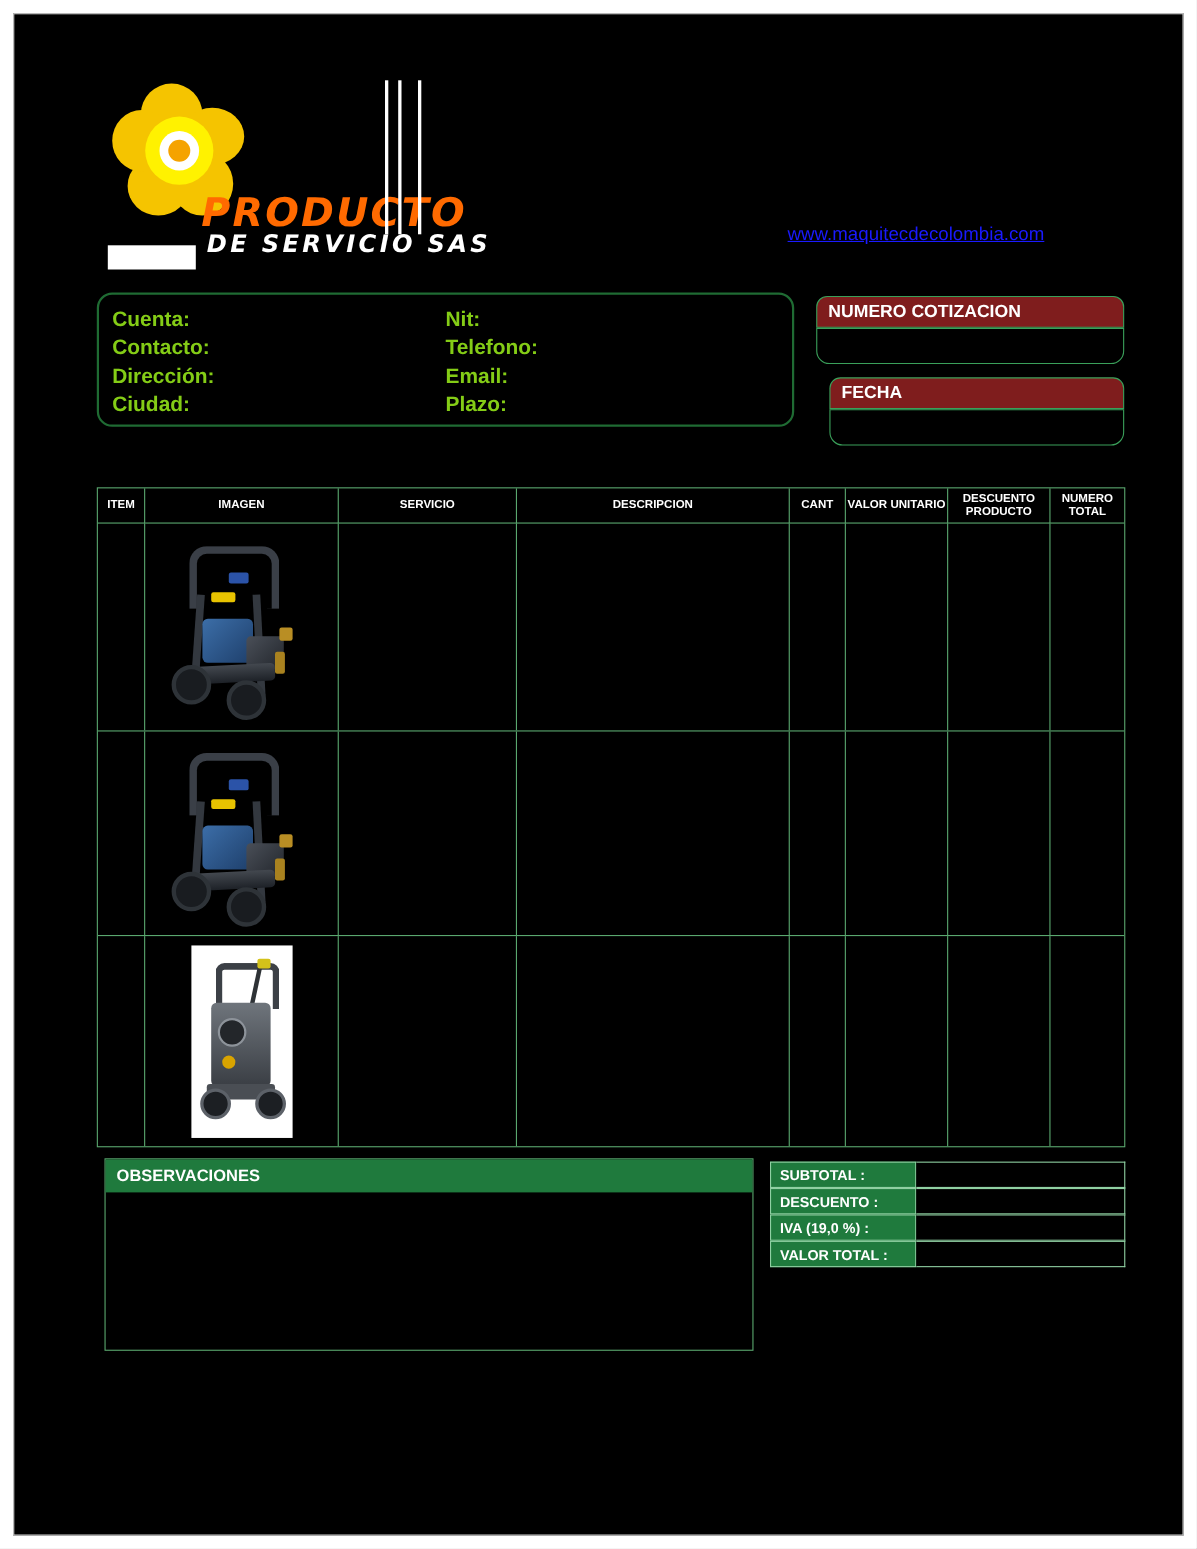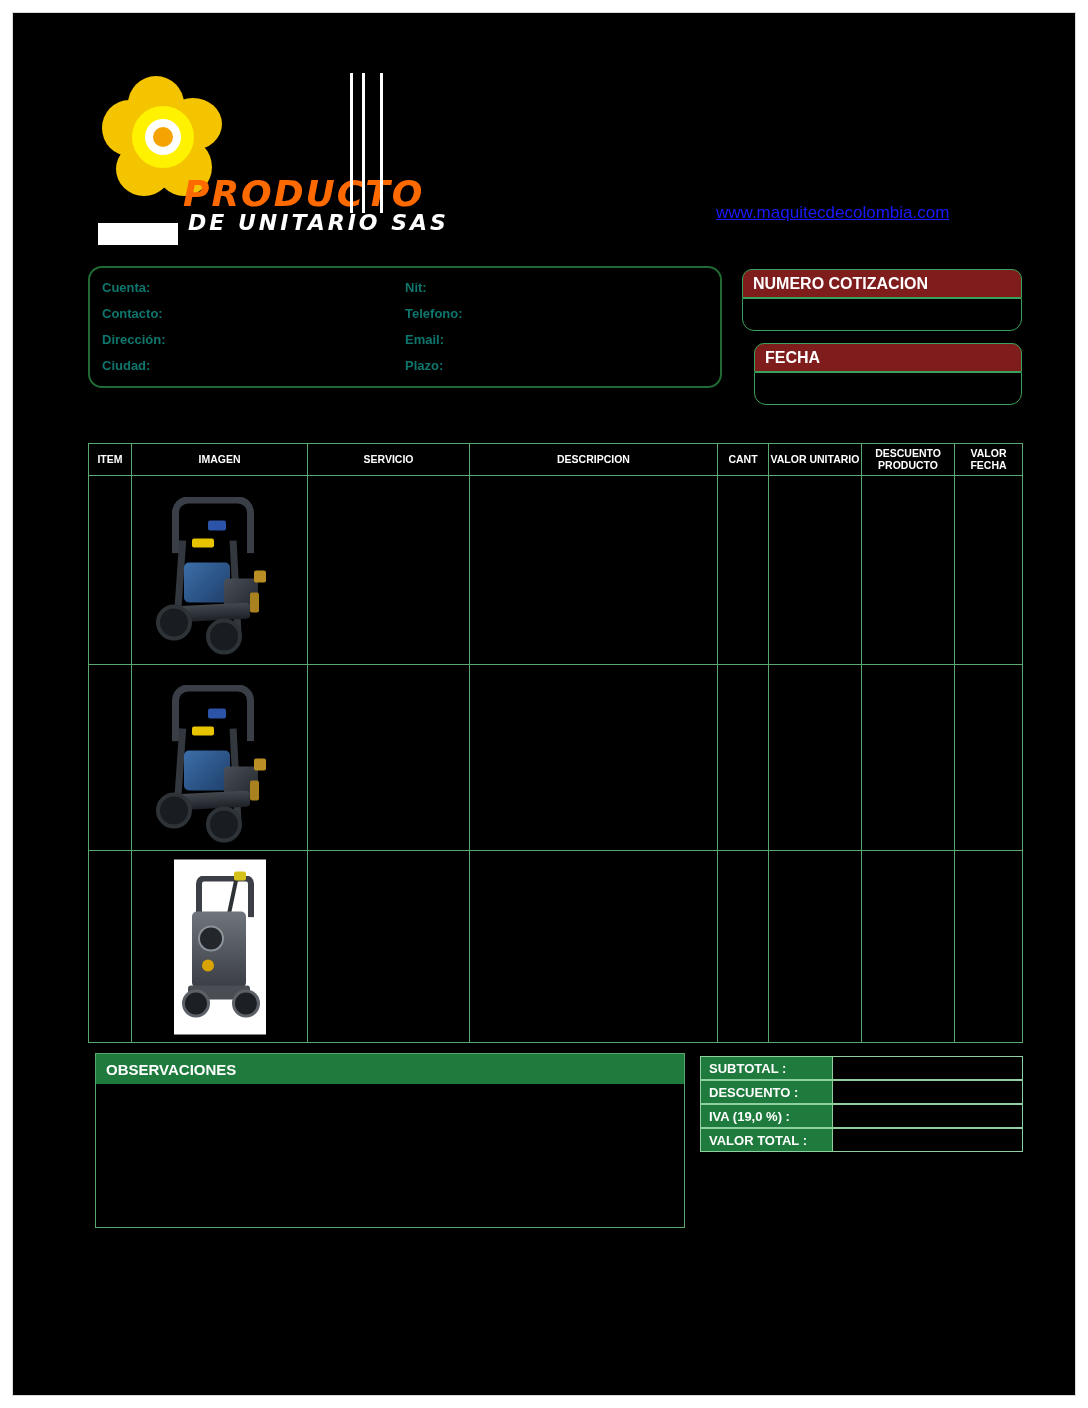--- a/index.html
+++ b/index.html
@@ -143,23 +143,23 @@
     top: 253px;
     width: 634px;
     height: 122px;
     border: 2px solid #1f6b33;
     border-radius: 14px;
     background: #000000;
     box-sizing: border-box;
   }
   .cf-label {
     position: absolute;
-    font-size: 13px;
-    font-weight: bold;
-    color: #0f766e;
+    font-size: 19px;
+    font-weight: bold;
+    color: #84cc16;
     white-space: nowrap;
     font-family: "Liberation Sans", sans-serif;
   }
 
   
   .green-title-box {
     position: absolute;
     background: #7f1d1d;
     border: 1px solid #3aa05a;
     box-sizing: border-box;
@@ -338,21 +338,21 @@
         <div class="petal" style="left:62px;top:22px;width:58px;height:52px;border-radius:50% 50% 50% 40%;"></div>
         <div class="petal" style="left:54px;top:62px;width:56px;height:58px;border-radius:40% 50% 50% 50%;"></div>
         <div class="petal" style="left:14px;top:66px;width:56px;height:54px;border-radius:50% 40% 50% 50%;"></div>
         <div class="petal" style="left:0px;top:24px;width:54px;height:56px;border-radius:50% 50% 50% 50%;"></div>
         <div class="logo-core-outer"></div>
         <div class="logo-core-mid"></div>
         <div class="logo-core-in"></div>
       </div>
 
       <div class="logo-text-1">PRODUCTO</div>
-      <div class="logo-text-2">DE UNITARIO SAS</div>
+      <div class="logo-text-2">DE SERVICIO SAS</div>
     </div>
 
     <div class="logo-bars">
       <i style="left:0px;"></i>
       <i style="left:12px;"></i>
       <i style="left:30px;"></i>
     </div>
 
     <a class="website" href="#">www.maquitecdecolombia.com</a>
   </div>
@@ -386,21 +386,21 @@
   <div class="table">
 
     <div class="thead">
       <div class="th" style="width:43px;">ITEM</div>
       <div class="th" style="width:176px;">IMAGEN</div>
       <div class="th" style="width:162px;">SERVICIO</div>
       <div class="th" style="width:248px;">DESCRIPCION</div>
       <div class="th" style="width:51px;">CANT</div>
       <div class="th" style="width:93px;">VALOR UNITARIO</div>
       <div class="th" style="width:93px;">DESCUENTO PRODUCTO</div>
-      <div class="th" style="width:67px;">VALOR FECHA</div>
+      <div class="th" style="width:67px;">NUMERO TOTAL</div>
     </div>
 
     <div class="row" style="top:32px;height:189px;">
       <div class="td" style="width:43px;"></div>
       <div class="td" style="width:176px;">
         <div class="prod-a">
           <div class="handle"></div>
             <div class="bluebit"></div>
             <div class="yellowbit"></div>
           <div class="post-l"></div>

